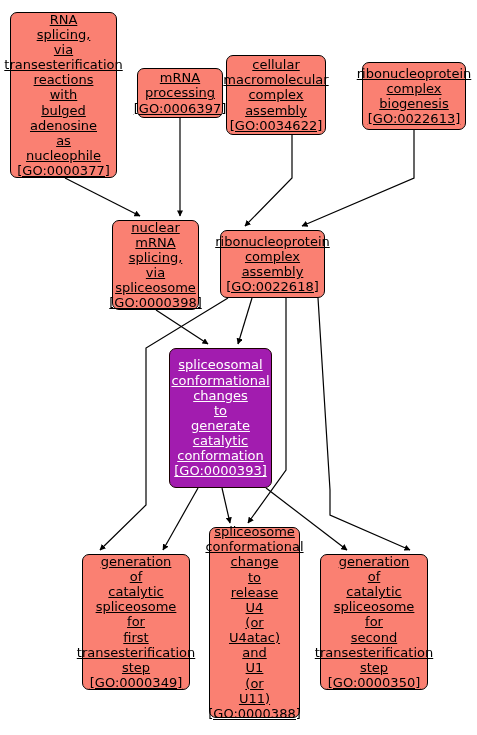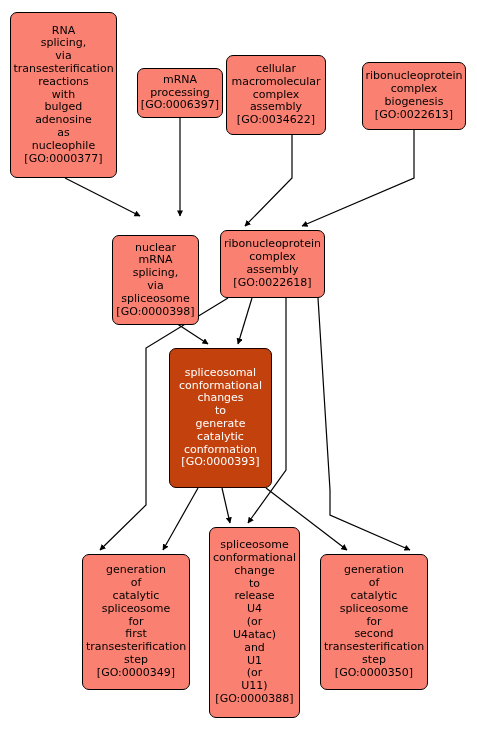--- a/index.html
+++ b/index.html
@@ -15,29 +15,30 @@
     position:absolute;
     box-sizing:border-box;
     border:1px solid #000000;
     border-radius:7px;
     display:flex;
     flex-direction:column;
     align-items:center;
     justify-content:center;
     text-align:center;
     line-height:1.165;
-    font-size:11px;
+    font-size:13px;
     color:#000000;
     background:#fa8072;
     padding:1px 2px;
     white-space:pre-line;
     letter-spacing:0px;
+    text-decoration:underline;
   }
   .node.highlight{
-    background:#c2410c;
+    background:#a21caf;
     color:#ffffff;
     border:1px solid #1a0000;
   }
   .node .lbl{display:block;}
 </style>
 </head>
 <body>
 
 <div id="graph">
   <svg class="edges" viewBox="0 0 477 735" width="477" height="735" xmlns="http://www.w3.org/2000/svg">
@@ -78,21 +79,21 @@
 [GO:0006397]</span></div>
       <div class="node" style="left: 226px; top: 55px; width: 100px; height: 80px;"><span class="lbl">cellular
 macromolecular
 complex
 assembly
 [GO:0034622]</span></div>
       <div class="node" style="left: 362px; top: 62px; width: 104px; height: 68px;"><span class="lbl">ribonucleoprotein
 complex
 biogenesis
 [GO:0022613]</span></div>
-      <div class="node" style="left: 112px; top: 220px; width: 87px; height: 90px; margin-top: 15px;"><span class="lbl">nuclear
+      <div class="node" style="left: 112px; top: 220px; width: 87px; height: 90px;"><span class="lbl">nuclear
 mRNA
 splicing,
 via
 spliceosome
 [GO:0000398]</span></div>
       <div class="node" style="left: 220px; top: 230px; width: 105px; height: 68px;"><span class="lbl">ribonucleoprotein
 complex
 assembly
 [GO:0022618]</span></div>
       <div class="node highlight" style="left: 169px; top: 348px; width: 103px; height: 140px;"><span class="lbl">spliceosomal

